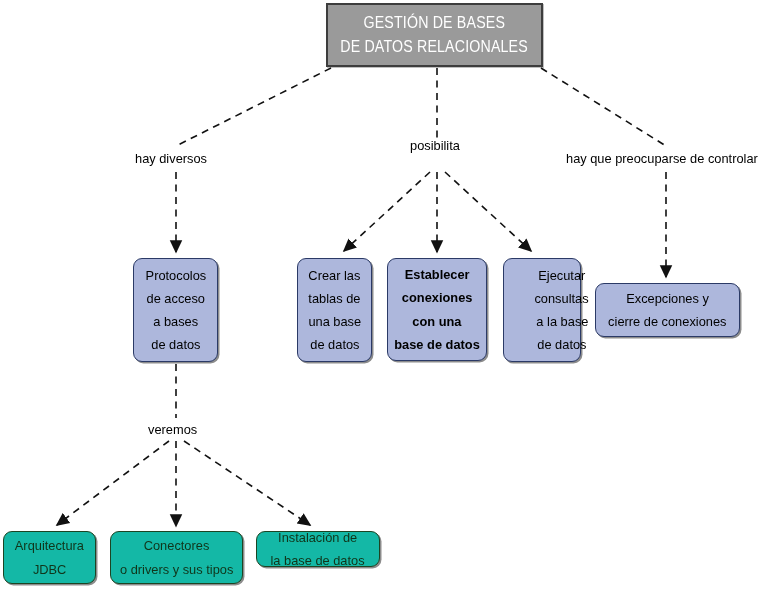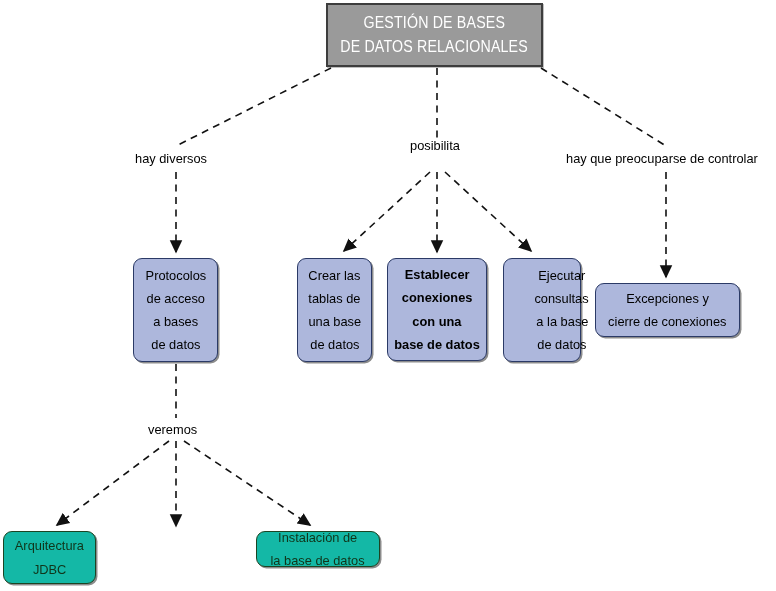--- a/index.html
+++ b/index.html
@@ -184,19 +184,23 @@
   <div class="node node-blue" style="left:595px; top:283px; width:145px; height:54px;">
     <span class="line">Excepciones y</span>
     <span class="line">cierre de conexiones</span>
   </div>
 
   <div class="node node-green" style="left:3px; top:531px; width:93px; height:53px;">
     <span class="line">Arquitectura</span>
     <span class="line">JDBC</span>
   </div>
 
+  <div class="node node-green" style="left:110px; top:531px; width:133px; height:53px;">
+    <span class="line">Conectores</span>
+    <span class="line">o drivers y sus tipos</span>
+  </div>
 
   <div class="node node-green" style="left:256px; top:531px; width:124px; height:36px;">
     <span class="line">Instalación de</span>
     <span class="line">la base de datos</span>
   </div>
 
 </div>
 
 </body></html>

